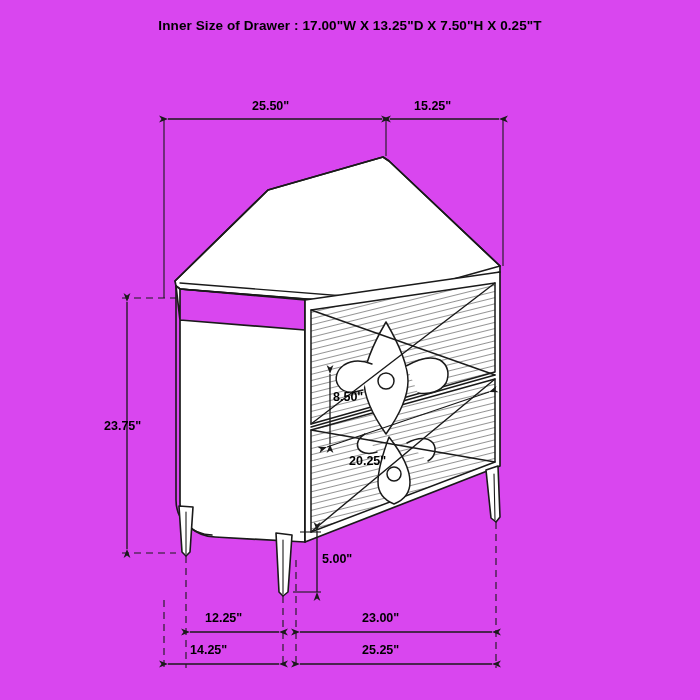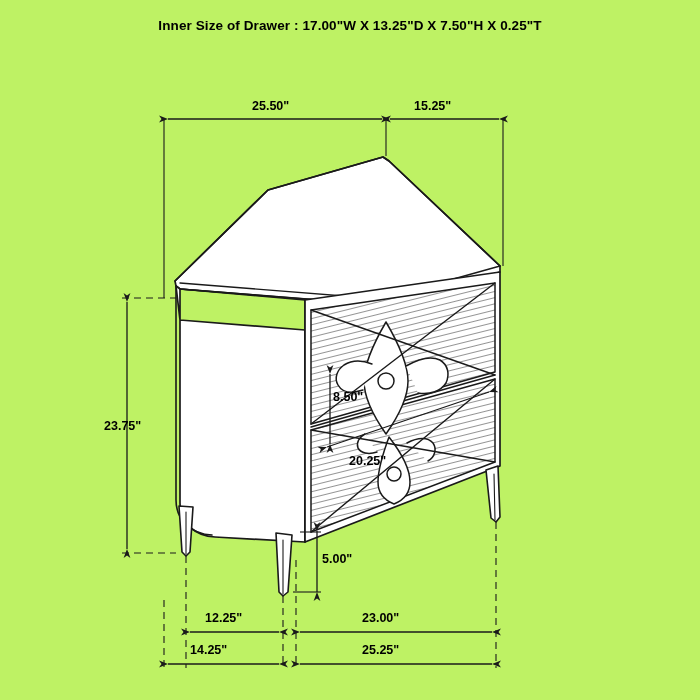--- a/index.html
+++ b/index.html
@@ -4,21 +4,21 @@
 <style>
   html, body {
     margin: 0;
     padding: 0;
     background: #ffffff;
   }
   #page {
     position: relative;
     width: 700px;
     height: 700px;
-    background: #bef264;
+    background: #d946ef;
     font-family: "Liberation Sans", sans-serif;
     overflow: hidden;
   }
   #title {
     position: absolute;
     top: 18px;
     left: 0;
     width: 700px;
     text-align: center;
     font-size: 13.5px;

